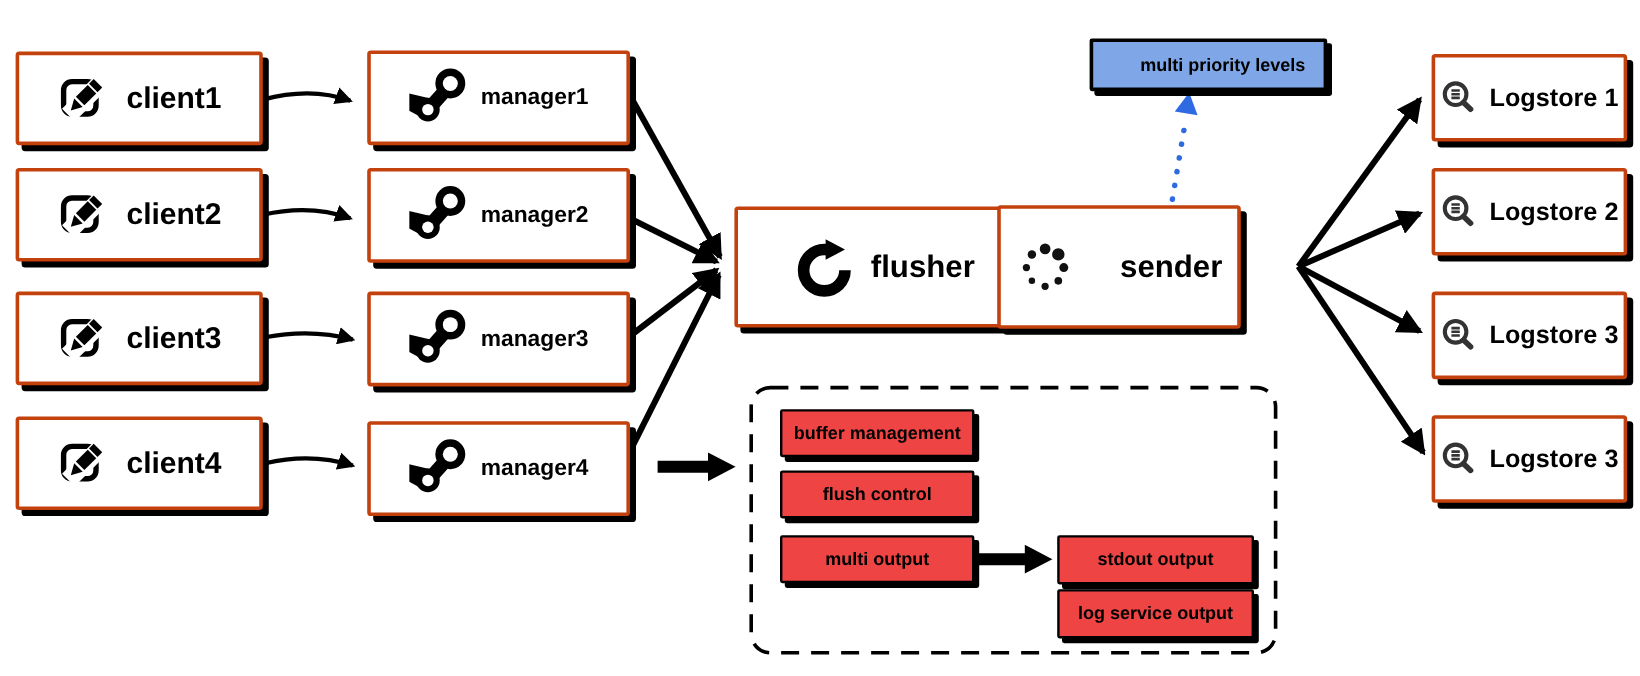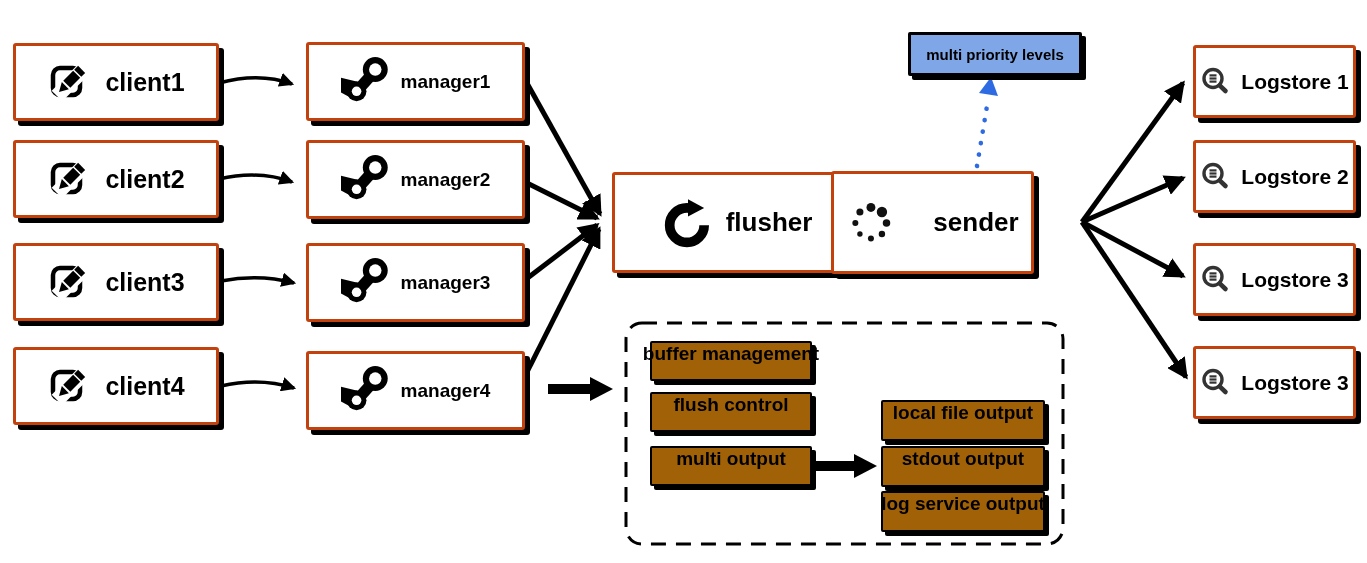--- a/index.html
+++ b/index.html
@@ -8,24 +8,24 @@
   .overlay{position:absolute;left:0;top:0;z-index:1;pointer-events:none;}
   .node{position:absolute;z-index:2;display:flex;align-items:center;justify-content:center;
         background:#fff;border:3px solid #c2410c;border-radius:3px;box-shadow:5px 5px 0 #000;}
   .node .lbl{font-weight:bold;white-space:nowrap;}
   .client-node{gap:12px;font-size:25px;}
   .manager-node{gap:6px;font-size:19px;}
   .proc-node{gap:10px;font-size:26px;}
   .logstore-node{gap:9px;font-size:21px;}
   .note{position:absolute;z-index:2;display:flex;align-items:center;justify-content:center;
         background:#7fa7e8;border:3px solid #000;border-radius:2px;box-shadow:4px 4px 0 #000;
-        font-weight:bold;font-size:15px;}
-  .btn{position:absolute;z-index:2;display:flex;justify-content:center;
-       background:#a16207;border:2.5px solid #000;border-radius:2px;box-shadow:4px 4px 0 #000;
-       font-weight:bold;font-size:19px;white-space:nowrap;}
+        font-weight:bold;font-size:15px;padding-left:24px;}
+  .btn{position:absolute;z-index:2;display:flex;align-items:center;justify-content:center;
+       background:#ef4444;border:2.5px solid #000;border-radius:2px;box-shadow:4px 4px 0 #000;
+       font-weight:bold;font-size:15px;white-space:nowrap;}
   .icon{display:inline-flex;align-items:center;justify-content:center;flex:none;}
 </style>
 </head>
 <body>
 
 <div class="stage">
 
   <svg class="overlay" width="1367" height="563" viewBox="0 0 1367 563">
     <defs>
       <marker id="ah" viewBox="0 0 10 10" refX="8.5" refY="5" markerWidth="4.2" markerHeight="4.2" orient="auto" markerUnits="strokeWidth">
@@ -260,23 +260,20 @@
   <div class="btn" style="left:650px;top:341px;width:158px;height:36px;">
     <span>buffer management</span>
   </div>
   <div class="btn" style="left:650px;top:392px;width:158px;height:36px;">
     <span>flush control</span>
   </div>
   <div class="btn" style="left:650px;top:446px;width:158px;height:36px;">
     <span>multi output</span>
   </div>
 
-  <div class="btn" style="left:881px;top:400px;width:160px;height:37px;">
-    <span>local file output</span>
-  </div>
   <div class="btn" style="left:881px;top:446px;width:160px;height:37px;">
     <span>stdout output</span>
   </div>
   <div class="btn" style="left:881px;top:491px;width:160px;height:37px;">
     <span>log service output</span>
   </div>
 
 </div>
 
 </body></html>

